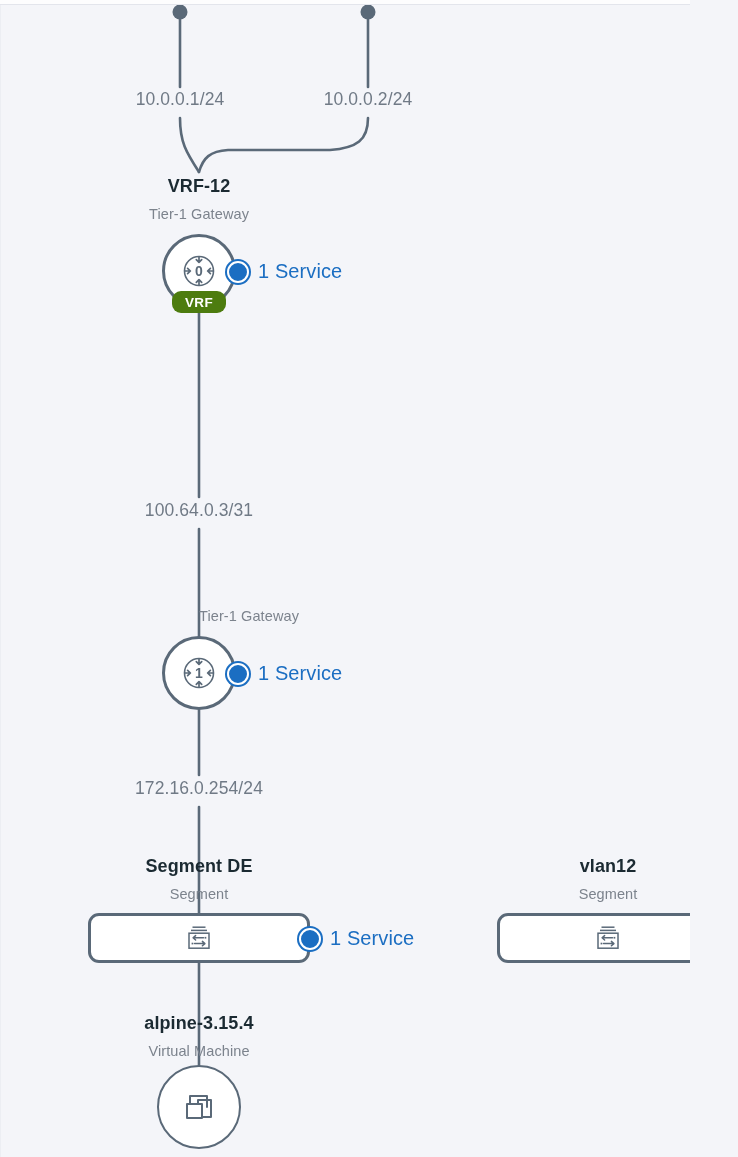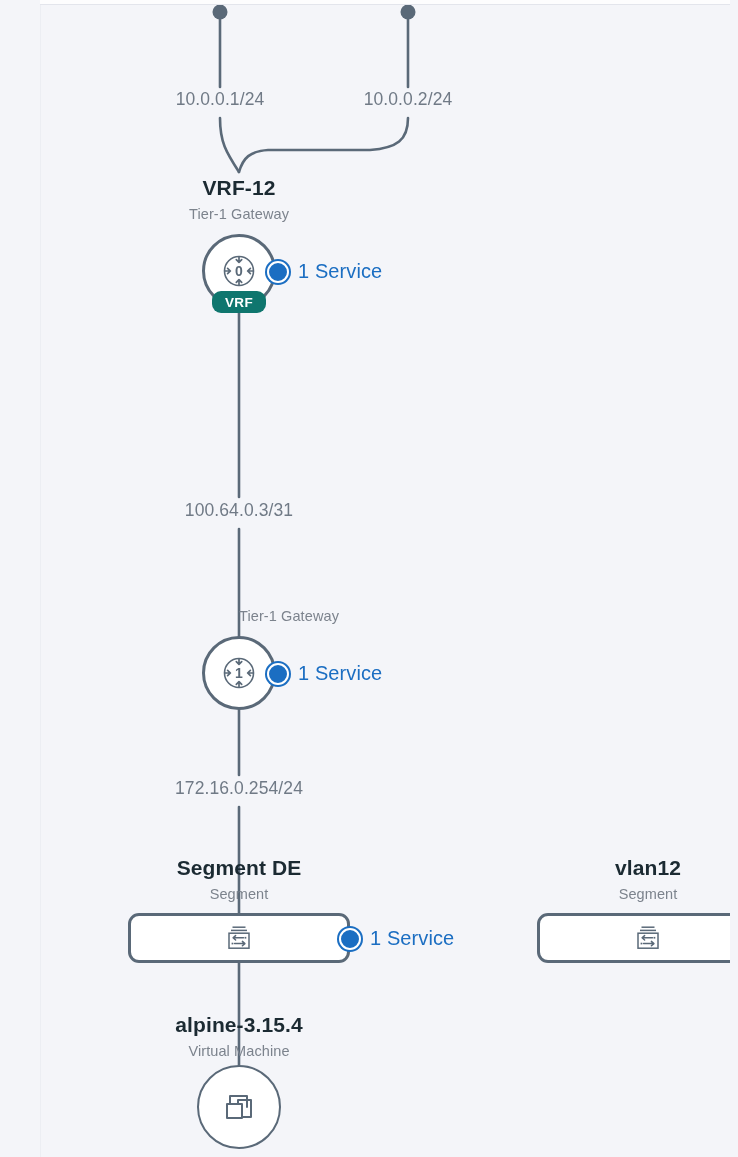--- a/index.html
+++ b/index.html
@@ -14,21 +14,20 @@
     background: #f4f5f9;
     font-family: "Liberation Sans", sans-serif;
     -webkit-font-smoothing: antialiased;
   }
   #topology-canvas {
     position: relative;
     width: 690px;
     height: 1157px;
     background: #f4f5f9;
     overflow: hidden;
-    margin-left: 40px;
   }
   
   .top-strip {
     position: absolute;
     left: 0; top: 0;
     width: 738px; height: 4px;
     background: #fdfdfe;
     z-index: 40;
   }
   .top-hairline {
@@ -61,21 +60,21 @@
     font-size: 17.5px;
     font-weight: 400;
     letter-spacing: 0.1px;
     white-space: nowrap;
     text-align: center;
     z-index: 5;
   }
   .node-title {
     position: absolute;
     color: #1b2a32;
-    font-size: 21px;
+    font-size: 18px;
     font-weight: 700;
     letter-spacing: 0.1px;
     white-space: nowrap;
     text-align: center;
     z-index: 5;
   }
   .node-subtitle {
     position: absolute;
     color: #7c838d;
     font-size: 14.5px;
@@ -100,21 +99,21 @@
   .circle-node.gateway {
     border: 3.5px solid #5a6978;
   }
   .circle-node.vm {
     border: 2.6px solid #5a6978;
   }
 
   
   .vrf-badge {
     position: absolute;
-    background: #0f766e;
+    background: #4d7c0f;
     color: #ffffff;
     font-size: 13.5px;
     font-weight: 700;
     letter-spacing: 0.4px;
     border-radius: 9px;
     display: flex;
     align-items: center;
     justify-content: center;
     z-index: 14;
   }

